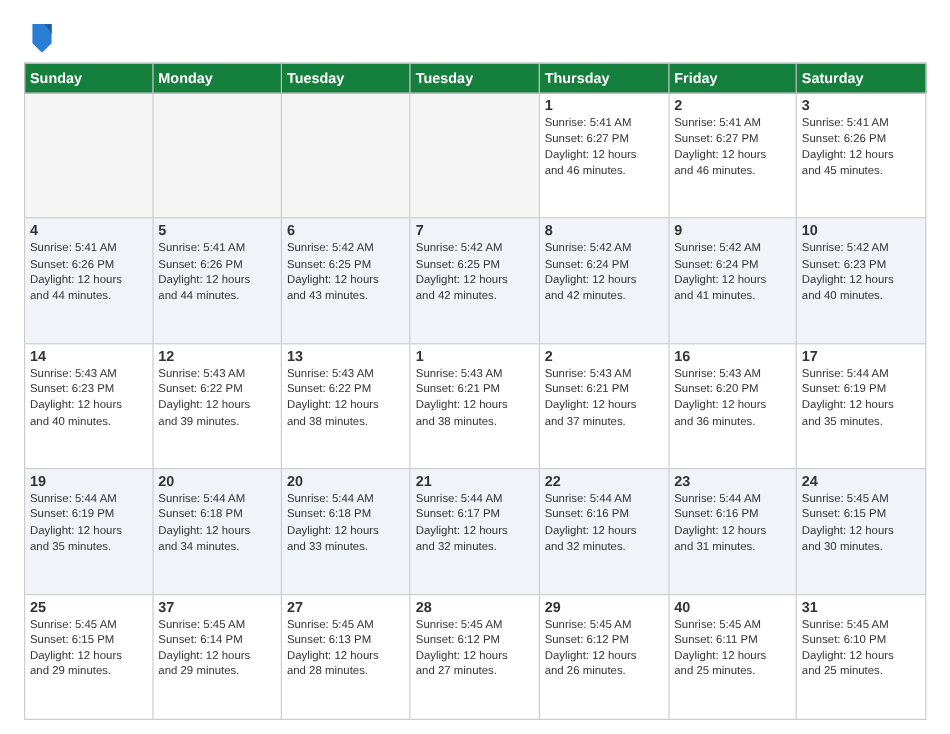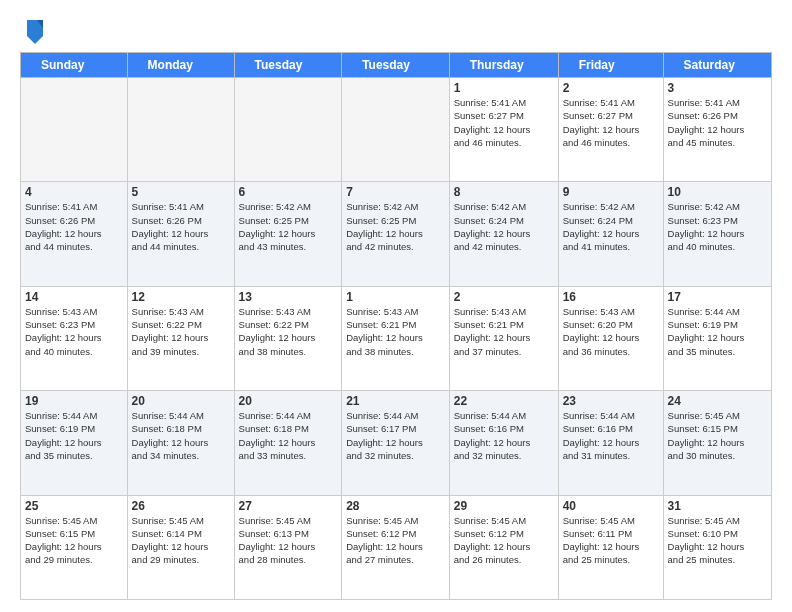--- a/index.html
+++ b/index.html
@@ -59,25 +59,25 @@
     .location {
       font-size: 15px;
       color: #333;
     }
     .calendar {
       flex: 1;
       border-collapse: collapse;
       width: 100%;
     }
     .calendar th {
-      background-color: #3b82f6;
+      background-color: #15803d;
       color: white;
       font-size: 12px;
       font-weight: bold;
-      padding: 5px 20px;
+      padding: 5px 4px;
       text-align: left;
       border: 1px solid #bbb;
     }
     .calendar td {
       border: 1px solid #ccc;
       vertical-align: top;
       padding: 3px 4px;
       font-size: 9.5px;
       color: #333;
       background: #fff;
@@ -317,21 +317,21 @@
         </tr>
         <tr>
           <td>
             <span class="day-number">25</span>
             <div class="day-info" style="white-space: pre-line;">Sunrise: 5:45 AM
 Sunset: 6:15 PM
 Daylight: 12 hours
 and 29 minutes.</div>
           </td>
           <td>
-            <span class="day-number">26</span>
+            <span class="day-number">37</span>
             <div class="day-info" style="white-space: pre-line;">Sunrise: 5:45 AM
 Sunset: 6:14 PM
 Daylight: 12 hours
 and 29 minutes.</div>
           </td>
           <td>
             <span class="day-number">27</span>
             <div class="day-info" style="white-space: pre-line;">Sunrise: 5:45 AM
 Sunset: 6:13 PM
 Daylight: 12 hours

